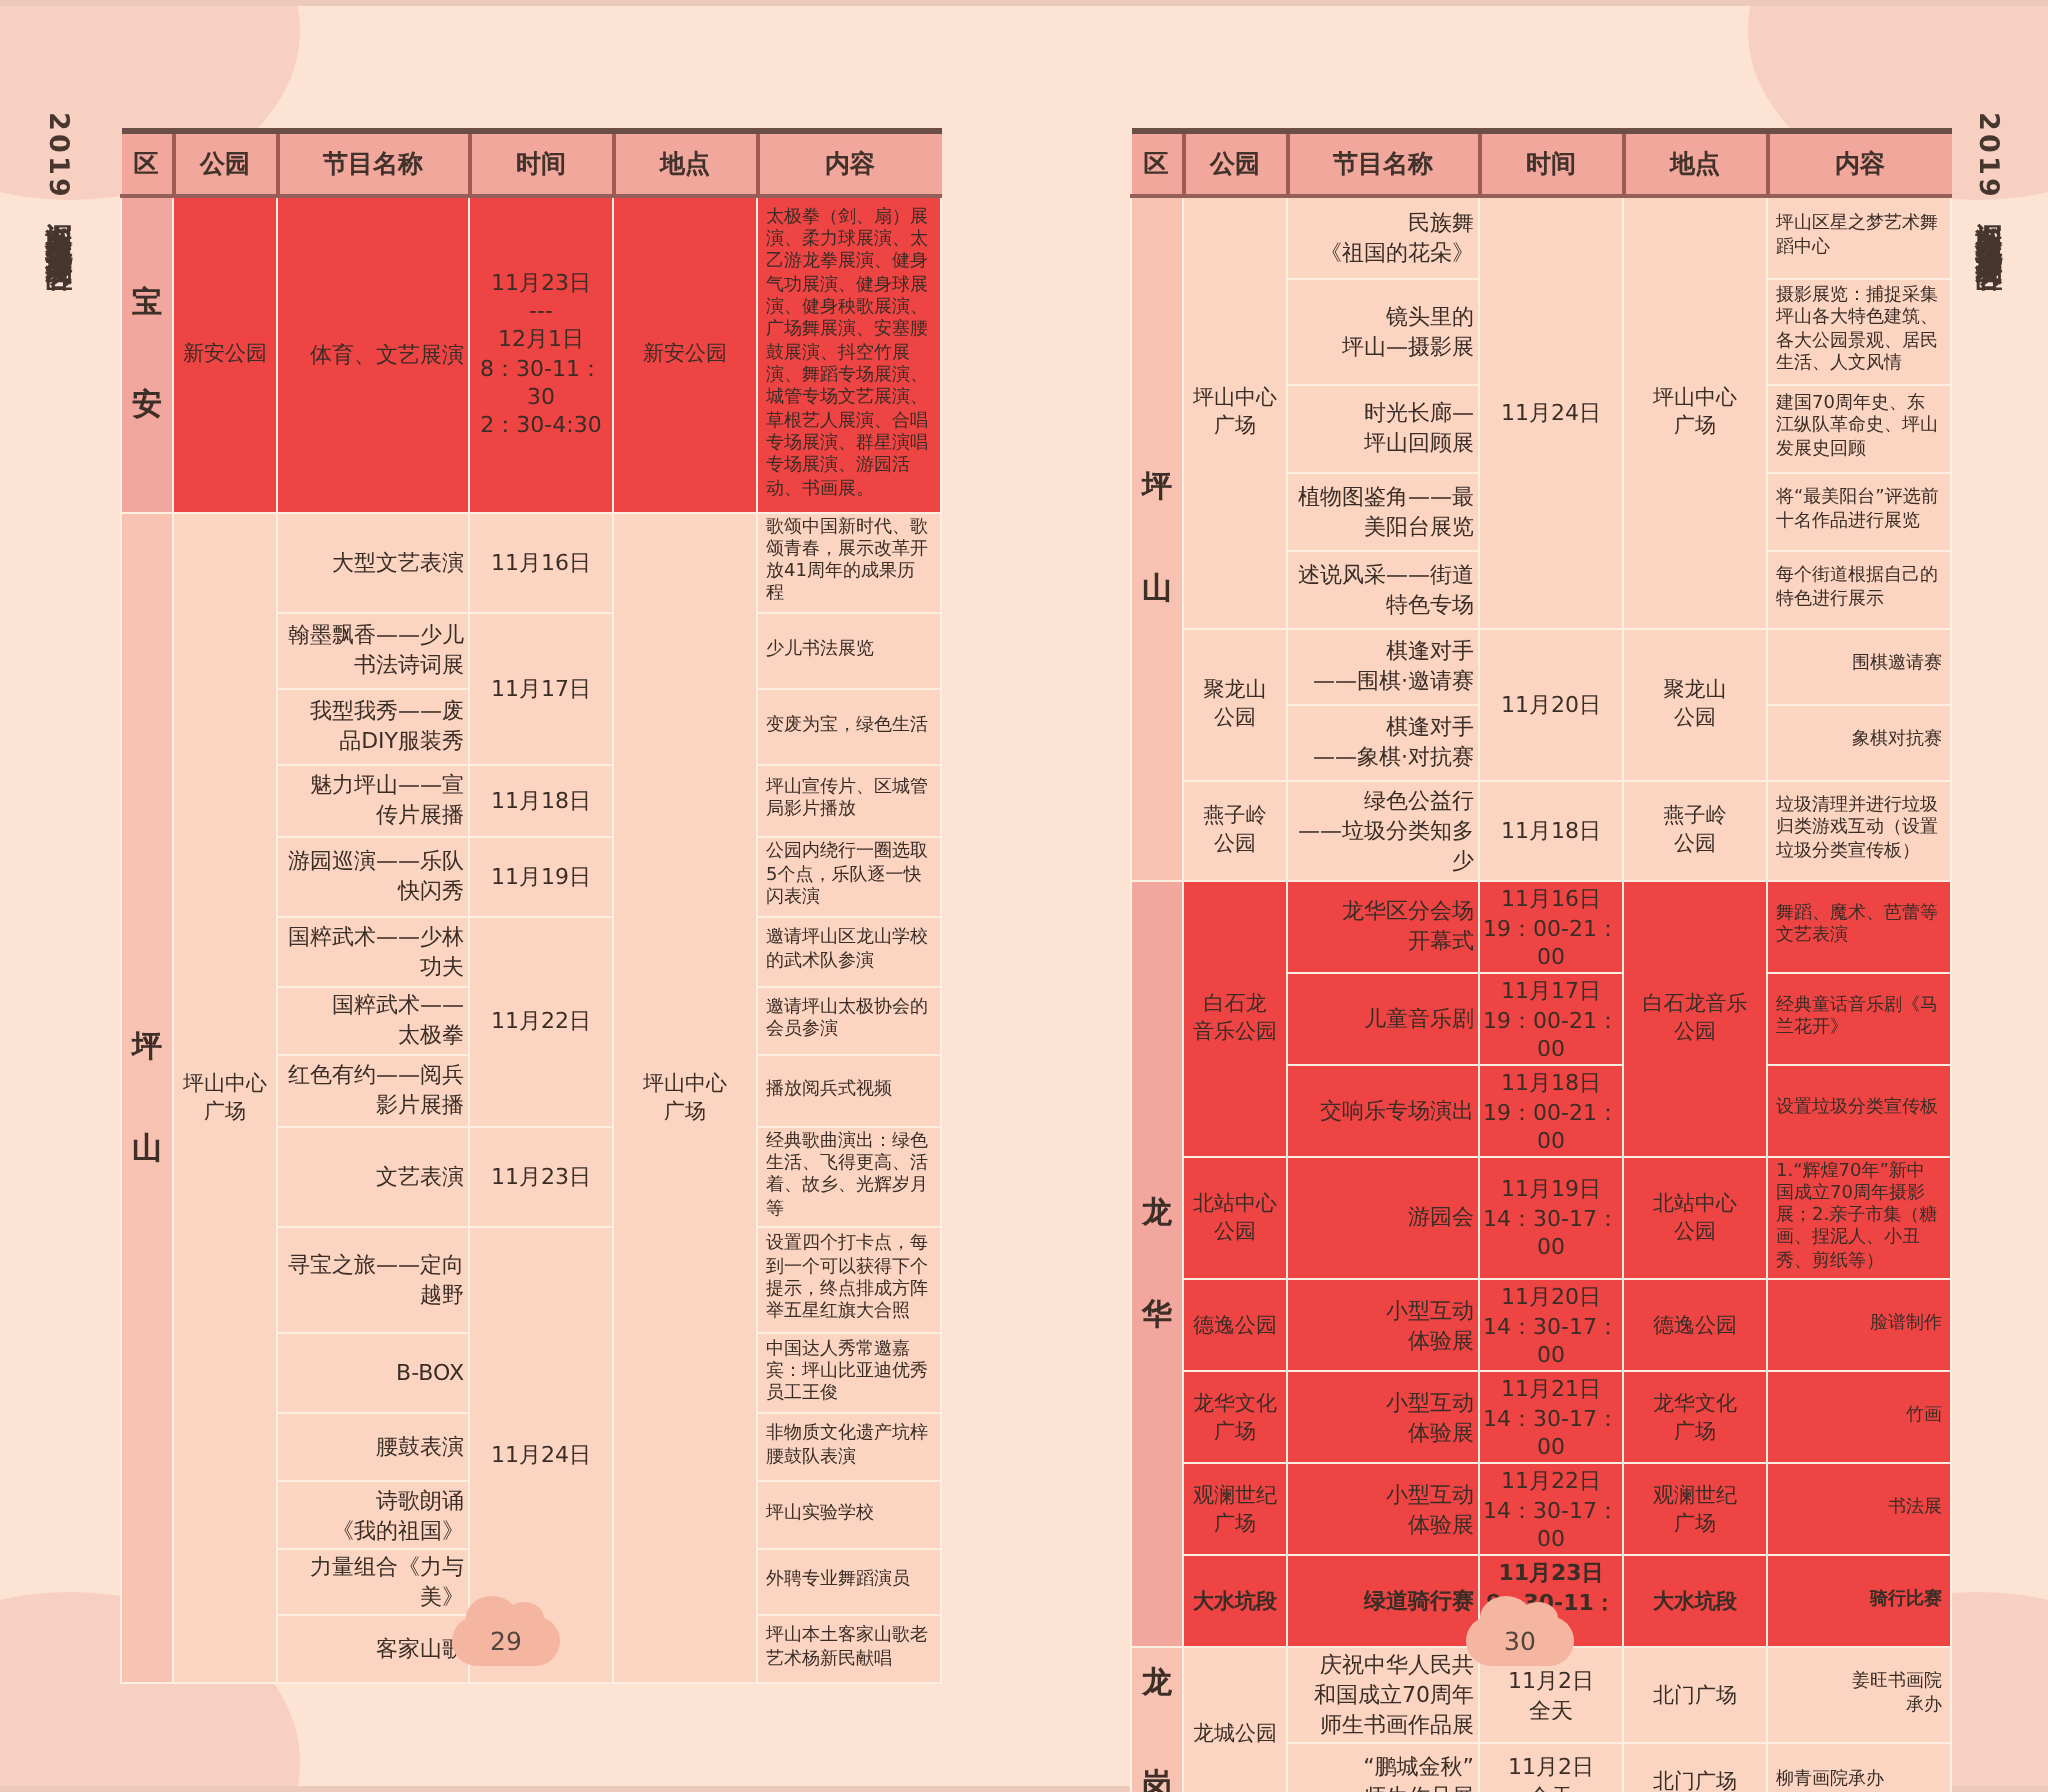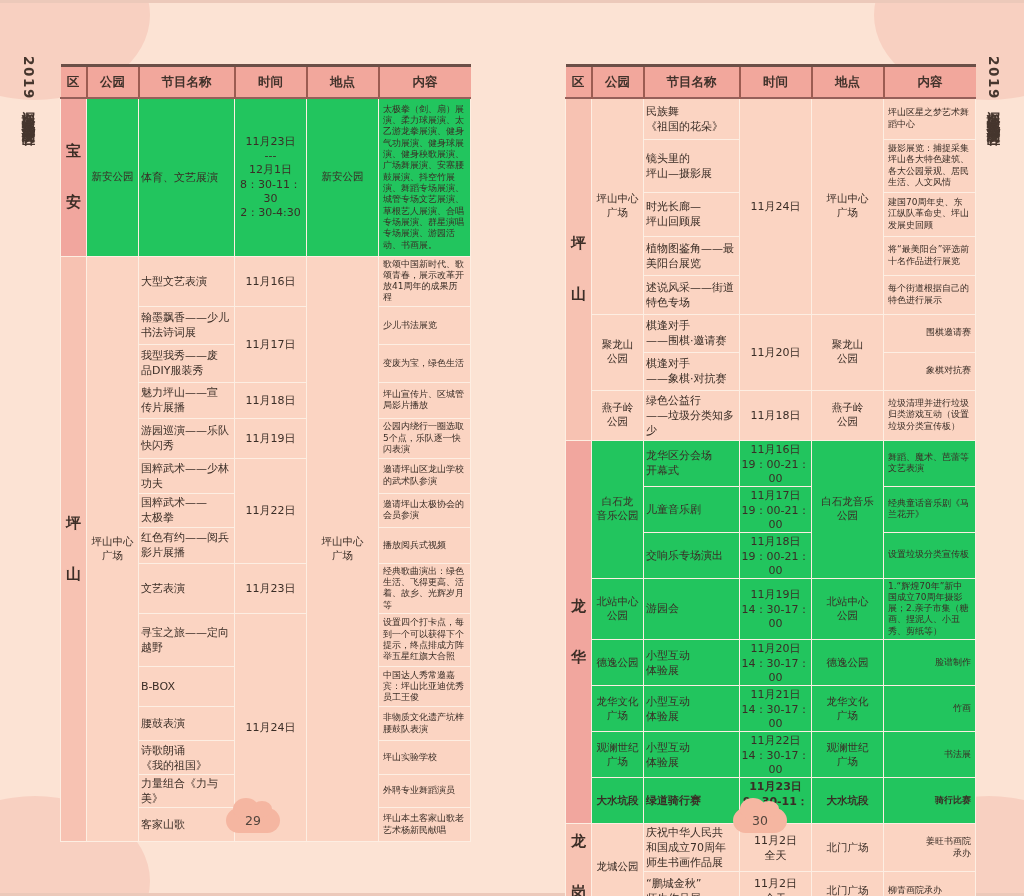--- a/index.html
+++ b/index.html
@@ -40,31 +40,31 @@
   }
   .sched th:first-child{border-left:none;}
 
   .sched td{
     border:1px solid #fdeee2;
     vertical-align:middle;
     white-space:pre-line;
     padding:1px 2px;
   }
   .t-light{background:#fbd4c2;}
-  .t-dark{background:#22c55e;}
+  .t-dark{background:#ef4444;}
   .r-light{background:#f7c2b2;}
   .r-dark{background:#f1a69e;}
 
   td.region{padding:0;}
   .region-inner{
     display:flex;flex-direction:column;align-items:center;justify-content:center;
     gap:2.4em;font-size:15px;font-weight:bold;color:#3d2e27;line-height:1;
   }
   td.park,td.place{font-size:10.5px;text-align:center;}
-  td.name{font-size:11px;text-align:left;}
+  td.name{font-size:11px;text-align:right;}
   td.time{font-size:11px;text-align:center;padding:1px 0;}
   td.content{font-size:9px;line-height:1.26;text-align:left;padding:2px 4px;}
   td.content.center{text-align:right;}
 
   .cloud{
     position:absolute;top:808px;width:54px;height:25px;
     background:#f5b6a1;border-radius:14px;
     display:flex;align-items:center;justify-content:center;
     font-size:12.5px;color:#53453d;
   }

